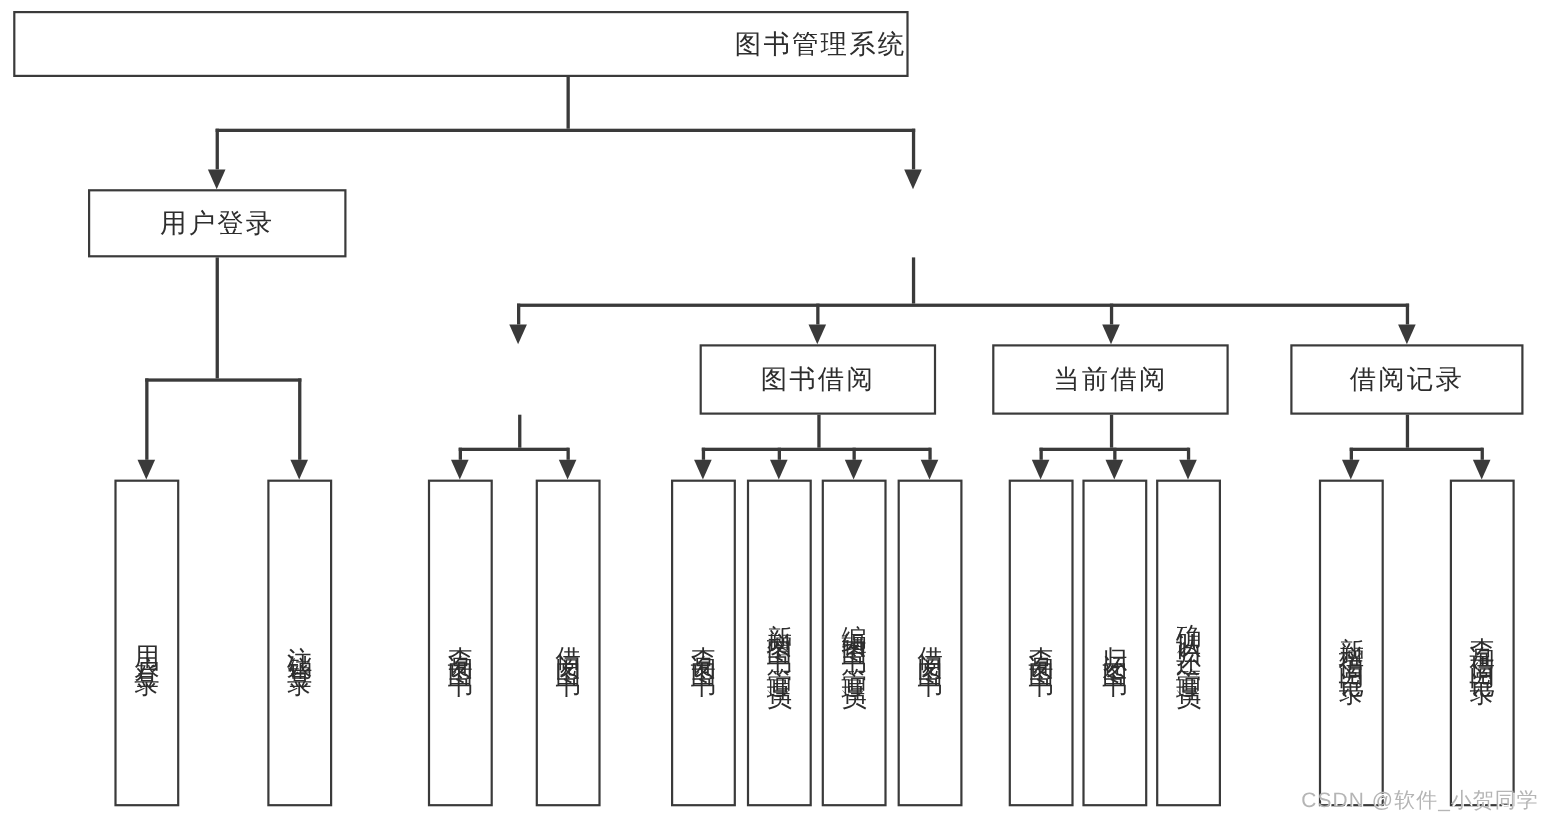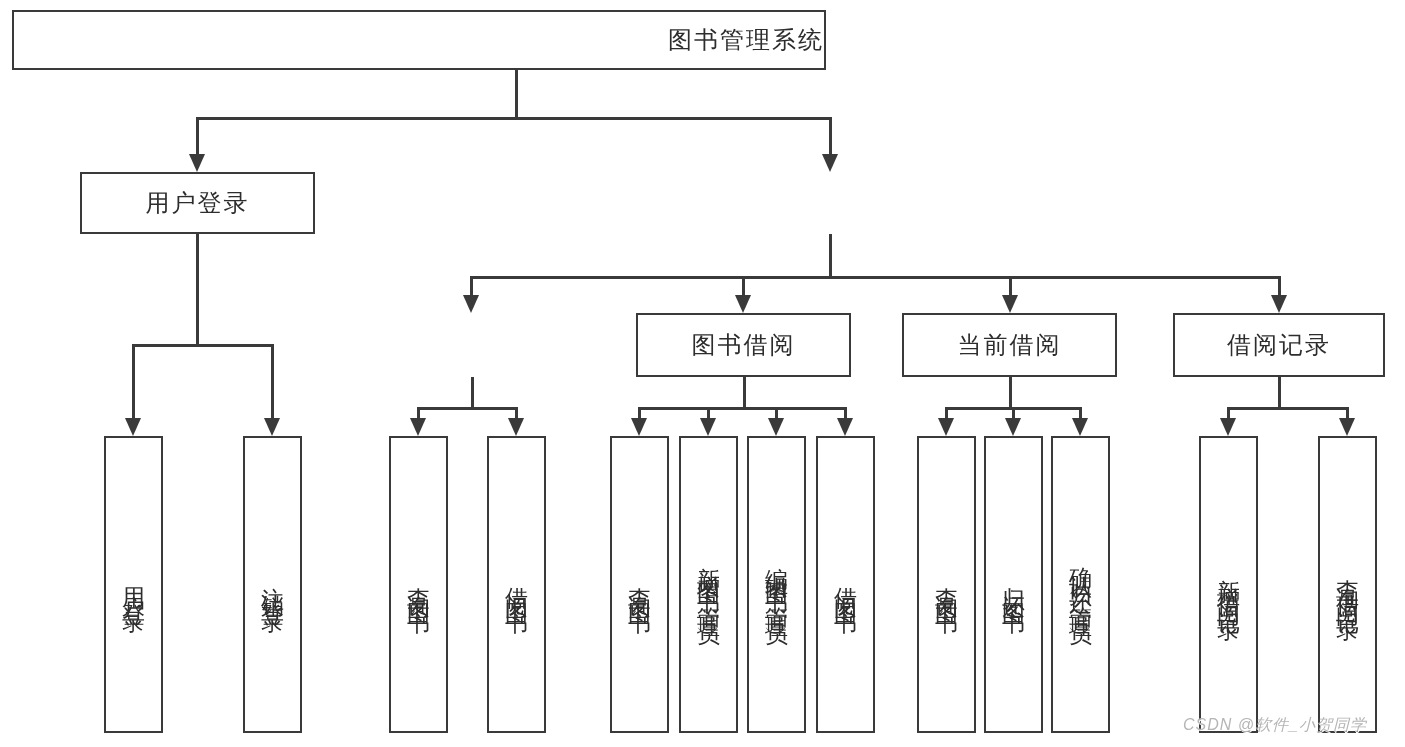--- a/index.html
+++ b/index.html
@@ -20,23 +20,22 @@
   }
   .vl { position:absolute; width:2.5px; background:#3a3a3a; }
   .hl { position:absolute; height:2.5px; background:#3a3a3a; }
   .ah {
     position:absolute; width:0; height:0;
     border-left:8px solid transparent; border-right:8px solid transparent;
     border-top:18px solid #3a3a3a;
   }
   .watermark {
     position:absolute; left:1183px; top:715px; z-index:6;
-    font-size:16px; color:#b5b5b5; letter-spacing:1px; white-space:nowrap;
+    font-size:19px; color:#b5b5b5; letter-spacing:1px; white-space:nowrap;
     text-shadow:1px 1px 0 #ffffff;
-    font-style:italic;
   }
 </style>
 </head>
 <body>
 
 <div id="canvas">
 
   <div class="box" style="left:12px; top:10px; width:814px; height:60px;justify-content:flex-end;">
     <span class="hlabel">图书管理系统</span>
   </div>

